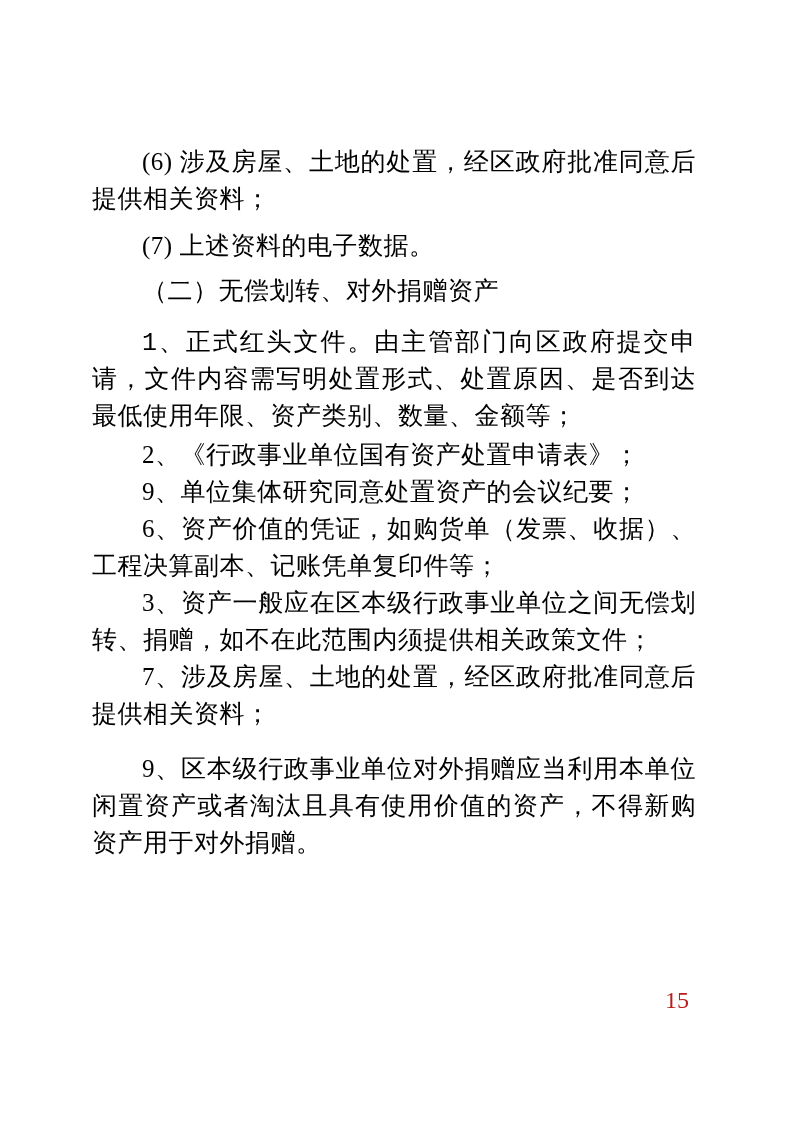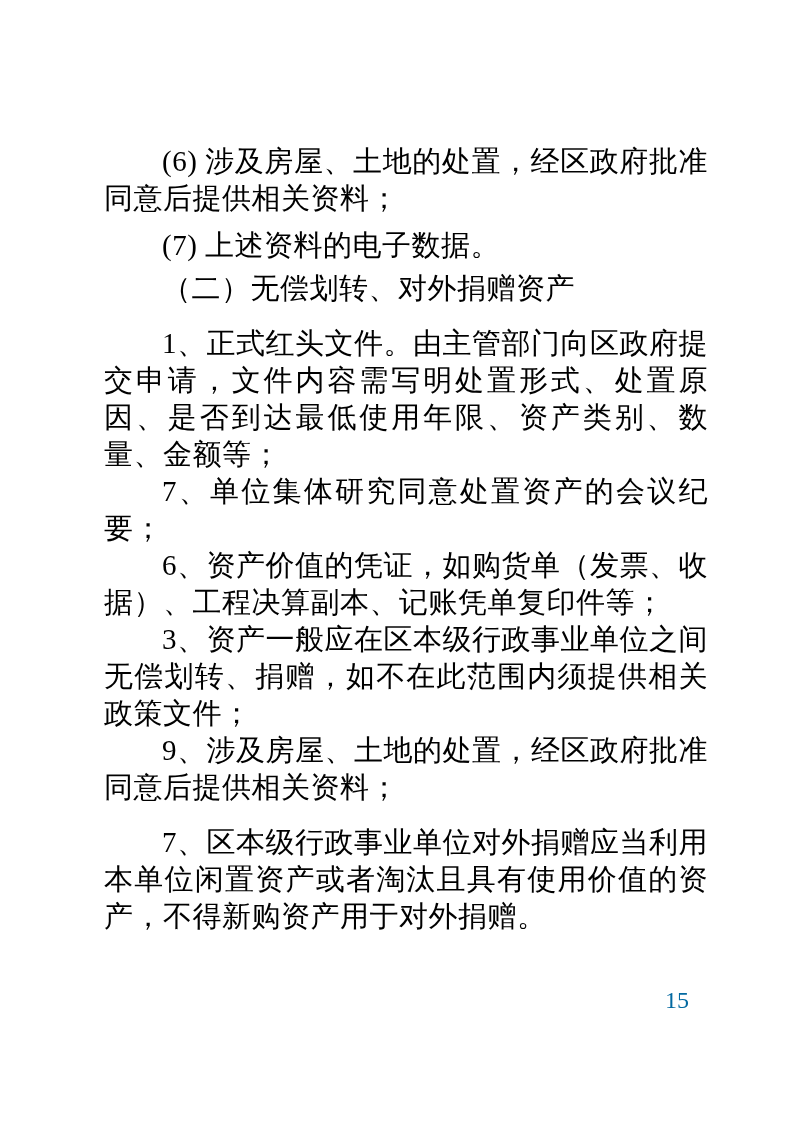--- a/index.html
+++ b/index.html
@@ -12,55 +12,56 @@
     position: relative;
     width: 793px;
     height: 1122px;
     background: #ffffff;
     overflow: hidden;
     font-family: "Liberation Serif", "DejaVu Serif", serif;
     color: #000000;
   }
   .content {
     position: absolute;
-    left: 104px;
+    left: 92px;
     top: 143px;
     width: 604px;
-    font-size: 29px;
+    font-size: 25px;
     line-height: 37px;
   }
   .content p {
     margin: 0;
     padding: 0;
     text-indent: 2em;
     text-align: justify;
     letter-spacing: 0.5px;
   }
   .mt10 { margin-top: 10px !important; }
-  .mt8  { margin-top: 8px  !important; font-family: Liberation Mono, monospace; }
-  .mt16 { margin-top: 16px !important; }
+  .mt8  { margin-top: 8px  !important; }
+  .mt16 { margin-top: 16px !important; font-family: Liberation Mono, monospace; }
   .mt18 { margin-top: 18px !important; }
   .page-number {
     position: absolute;
     left: 665px;
     top: 986px;
     font-size: 24px;
     line-height: 28px;
-    color: #0369a1;
+    color: #b91c1c;
   }
 </style>
 </head>
 <body>
 
 <div class="page">
   <div class="content">
     <p>(6) 涉及房屋、土地的处置，经区政府批准同意后提供相关资料；</p>
     <p class="mt10">(7) 上述资料的电子数据。</p>
     <p class="mt8">（二）无偿划转、对外捐赠资产</p>
     <p class="mt16">1、正式红头文件。由主管部门向区政府提交申请，文件内容需写明处置形式、处置原因、是否到达最低使用年限、资产类别、数量、金额等；</p>
-    <p>7、单位集体研究同意处置资产的会议纪要；</p>
+    <p>2、《行政事业单位国有资产处置申请表》；</p>
+    <p>9、单位集体研究同意处置资产的会议纪要；</p>
     <p>6、资产价值的凭证，如购货单（发票、收据）、工程决算副本、记账凭单复印件等；</p>
     <p>3、资产一般应在区本级行政事业单位之间无偿划转、捐赠，如不在此范围内须提供相关政策文件；</p>
-    <p>9、涉及房屋、土地的处置，经区政府批准同意后提供相关资料；</p>
-    <p class="mt18">7、区本级行政事业单位对外捐赠应当利用本单位闲置资产或者淘汰且具有使用价值的资产，不得新购资产用于对外捐赠。</p>
+    <p>7、涉及房屋、土地的处置，经区政府批准同意后提供相关资料；</p>
+    <p class="mt18">9、区本级行政事业单位对外捐赠应当利用本单位闲置资产或者淘汰且具有使用价值的资产，不得新购资产用于对外捐赠。</p>
   </div>
   <div class="page-number">15</div>
 </div>
 
 </body></html>

